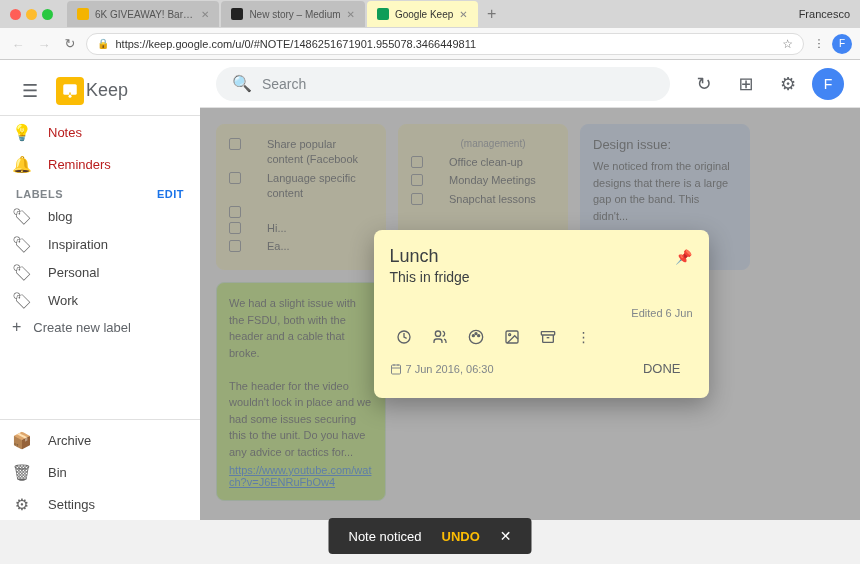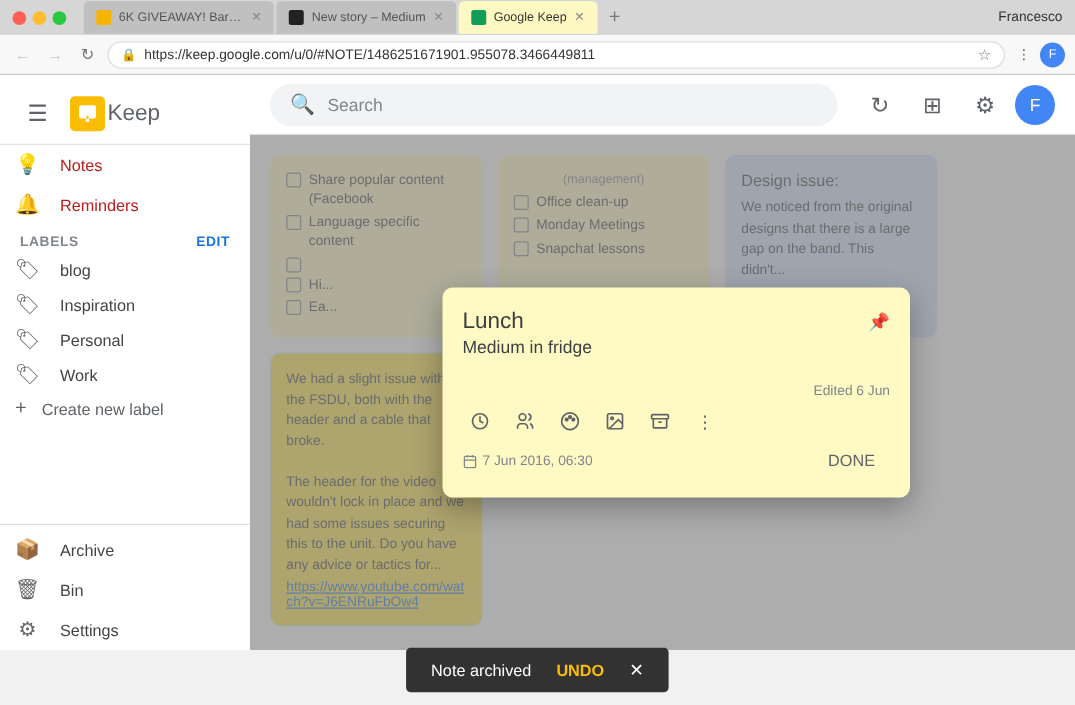--- a/index.html
+++ b/index.html
@@ -45,27 +45,27 @@
 
     
     .notes-grid { display: flex; gap: 12px; flex-wrap: wrap; }
     .note-card { background: #fff; border: 1px solid #e0e0e0; border-radius: 8px; padding: 12px; width: 170px; font-size: 12px; color: #3c4043; }
     .note-card.yellow { background: #fff9c4; border-color: #fff9c4; }
     .note-card.blue { background: #d2e3fc; border-color: #d2e3fc; }
     .note-card.green { background: #ccf0cc; border-color: #ccf0cc; }
     .note-title { font-size: 13px; font-weight: 500; margin-bottom: 6px; }
     .note-item { display: flex; gap: 6px; align-items: flex-start; margin-bottom: 3px; }
     .note-checkbox { width: 12px; height: 12px; border: 1px solid #80868b; border-radius: 2px; flex-shrink: 0; margin-top: 1px; }
-    .note-text { font-size: 11px; color: #3c4043; line-height: 1.4; }
+    .note-text { font-size: 11px; color: #3c4043; line-height: 1.4; margin-left: 20px; }
     .note-body { font-size: 11px; color: #3c4043; line-height: 1.5; }
     .note-link { color: #1a73e8; font-size: 11px; text-decoration: underline; margin-top: 4px; word-break: break-all; }
 
     
     .overlay { position: absolute; top: 0; left: 0; right: 0; bottom: 0; background: rgba(0,0,0,0.3); z-index: 100; display: flex; align-items: center; justify-content: center; }
-    .modal-note { background: #fff9c4; border-radius: 8px; width: 374px; padding: 16px; box-shadow: 0 8px 24px rgba(0,0,0,0.3); position: relative; margin-left: 22px; }
+    .modal-note { background: #fff9c4; border-radius: 8px; width: 335px; padding: 16px; box-shadow: 0 8px 24px rgba(0,0,0,0.3); position: relative; margin-left: 22px; }
     .modal-title { font-size: 18px; color: #3c4043; font-weight: 400; flex: 1; }
     .modal-pin { color: #80868b; font-size: 14px; cursor: pointer; }
     .modal-body { font-size: 14px; color: #3c4043; margin-bottom: 8px; min-height: 30px; }
     .modal-edited { font-size: 11px; color: #80868b; text-align: right; margin-bottom: 4px; }
     .modal-toolbar { display: flex; align-items: center; gap: 8px; margin-bottom: 4px; }
     .modal-tool { width: 28px; height: 28px; display: flex; align-items: center; justify-content: center; color: #5f6368; font-size: 14px; cursor: pointer; border-radius: 50%; }
     .modal-footer { display: flex; align-items: center; justify-content: space-between; }
     .modal-date { font-size: 11px; color: #80868b; display: flex; align-items: center; gap: 4px; }
     .done-btn { font-size: 13px; font-weight: 500; color: #5f6368; cursor: pointer; padding: 6px 12px; border-radius: 4px; }
 
@@ -251,35 +251,35 @@
               <div class="note-checkbox"></div>
               <span class="note-text">Snapchat lessons</span>
             </div>
           </div>
 
           <div class="note-card blue">
             <div class="note-title">Design issue:</div>
             <div class="note-body">We noticed from the original designs that there is a large gap on the band. This didn't...</div>
           </div>
 
-          <div class="note-card green" style="background:#fde047;">
+          <div class="note-card green" style="background:#bef264;">
             <div class="note-body">We had a slight issue with the FSDU, both with the header and a cable that broke.<br><br>The header for the video wouldn't lock in place and we had some issues securing this to the unit. Do you have any advice or tactics for...</div>
             <div class="note-link">https://www.youtube.com/watch?v=J6ENRuFbOw4</div>
           </div>
         </div>
 
         <div class="overlay">
           <div class="modal-note">
 
             <div style="display:flex;align-items:center;justify-content:space-between;margin-bottom:2px;">
               <div class="modal-title">Lunch</div>
               <div class="modal-pin">📌</div>
             </div>
 
-            <div class="modal-body">Medium in fridge</div>
+            <div class="modal-body">This in fridge</div>
 
             <div class="modal-edited">Edited 6 Jun</div>
 
             <div class="modal-toolbar">
               <div class="modal-tool" title="Remind me">
                 <svg width="16" height="16" viewBox="0 0 24 24" fill="none" stroke="#5f6368" stroke-width="2">
                     <circle cx="12" cy="12" r="9"></circle>
                     <polyline points="12 6 12 12 16 14"></polyline>
                   </svg>
               </div>
@@ -332,16 +332,16 @@
           </div>
         </div>
 
       </div>
     </div>
   </div>
 
 </div>
 
 <div class="toast" style="bottom:10px;">
-  <span>Note archived</span>
+  <span>Note noticed</span>
   <span class="toast-action">UNDO</span>
   <span class="toast-close">✕</span>
 </div>
 
 </body></html>

